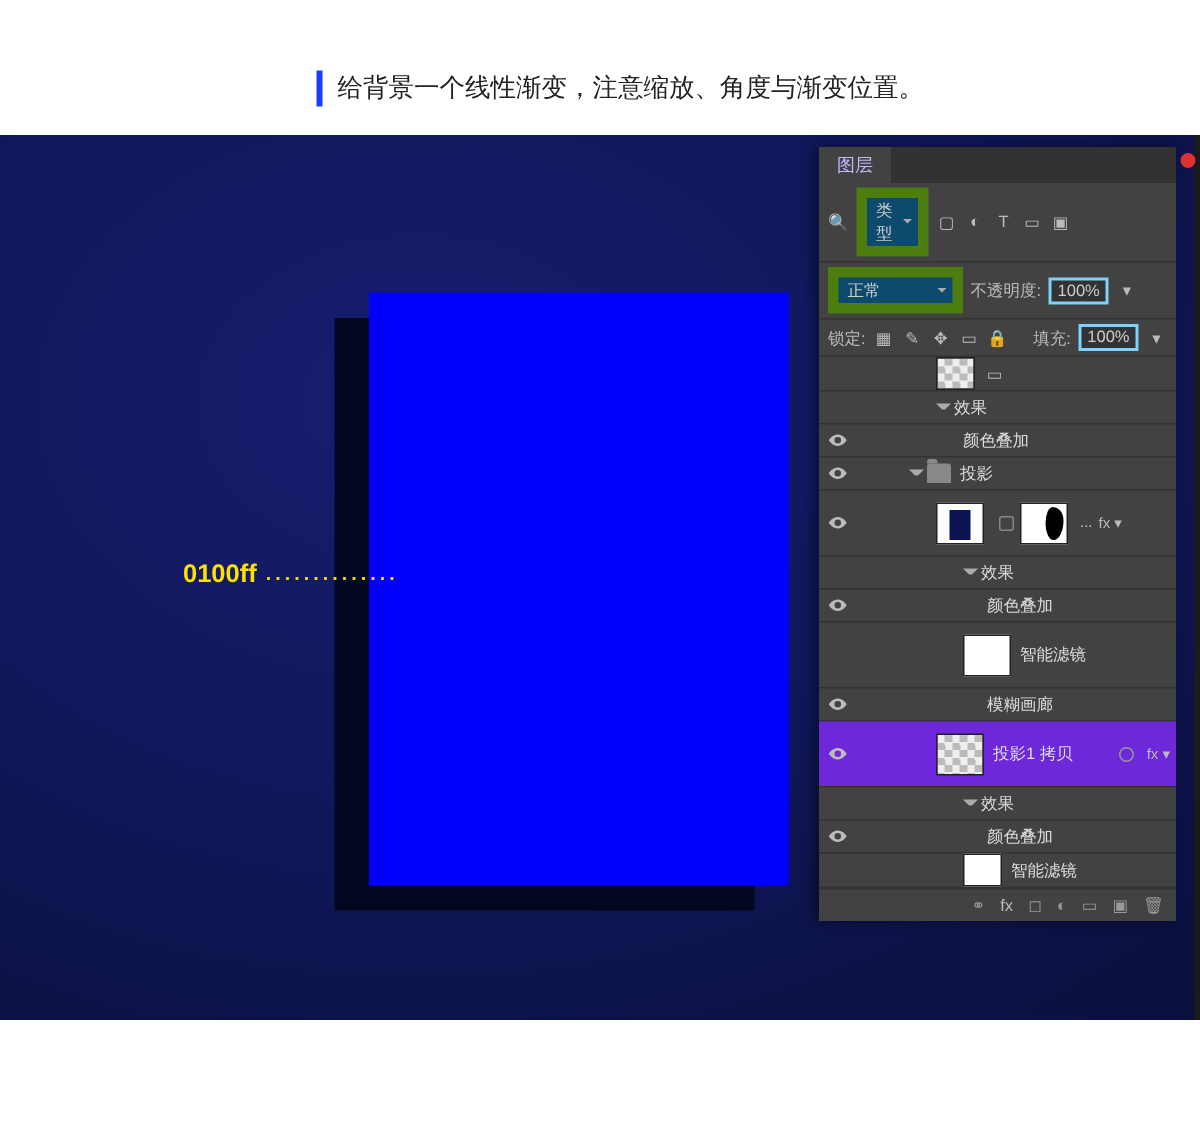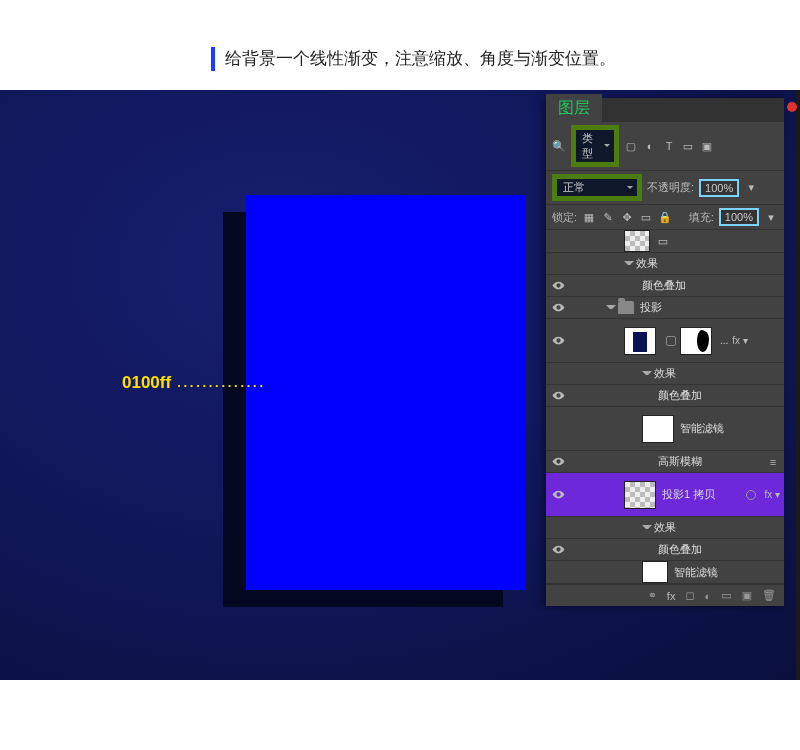--- a/index.html
+++ b/index.html
@@ -81,22 +81,22 @@
   }
   .panel-tab-row {
     display: flex;
     background: #323232;
     height: 24px;
     align-items:flex-end;
   }
   .panel-tab {
     background: #424242;
     padding: 4px 12px 3px;
-    font-size:16px;
-    color:#22c55e;
+    font-size:12px;
+    color:#c4b5fd;
   }
   .row {
     display: flex;
     align-items: center;
     padding: 3px 6px;
     gap: 5px;
     border-bottom: 1px solid #333;
   }
   .search-box {
     background:#333;
@@ -108,25 +108,25 @@
   }
   .tiny-ico {
     width:14px; height:14px;
     display:inline-flex;
     align-items:center;
     justify-content:center;
     color:#bbb;
     font-size:11px;
   }
   .dropdown {
-    background:#0f172a;
+    background:#0c4a6e;
     color:#ccc;
     padding:1px 14px 1px 6px;
     font-size:11px;
-    border:5px solid #4d7c0f;
+    border:7px solid #4d7c0f;
     position:relative;
   }
   .dropdown:after{
     content:"";
     position:absolute;
     right:4px; top:50%;
     margin-top:-2px;
     border:3px solid transparent;
     border-top-color:#aaa;
   }
@@ -397,31 +397,30 @@
       <span class="lname">颜色叠加</span>
     </div>
 
     <div class="layer tall">
       <div class="vis"></div>
       <div class="indent3"></div>
       <div class="thumb white"></div>
       <span class="lname">智能滤镜</span>
     </div>
 
-
     <div class="layer">
       <div class="vis">
           <svg class="eye-svg" viewBox="0 0 24 24">
             <path d="M12 5c-7 0-11 7-11 7s4 7 11 7 11-7 11-7-4-7-11-7zm0 11a4 4 0 110-8 4 4 0 010 8z"></path>
           </svg>
         </div>
       <div style="width:88px"></div>
-      <span class="lname">高斯模糊</span>
-      <span class="tiny-ico">≡</span>
-    </div>
+      <span class="lname">模糊画廊</span>
+    </div>
+
 
     <div class="layer tall sel">
       <div class="vis">
           <svg class="eye-svg" viewBox="0 0 24 24">
             <path d="M12 5c-7 0-11 7-11 7s4 7 11 7 11-7 11-7-4-7-11-7zm0 11a4 4 0 110-8 4 4 0 010 8z"></path>
           </svg>
         </div>
       <div class="indent2"></div>
       <div class="thumb checker"></div>
       <span class="lname">投影1 拷贝</span>

